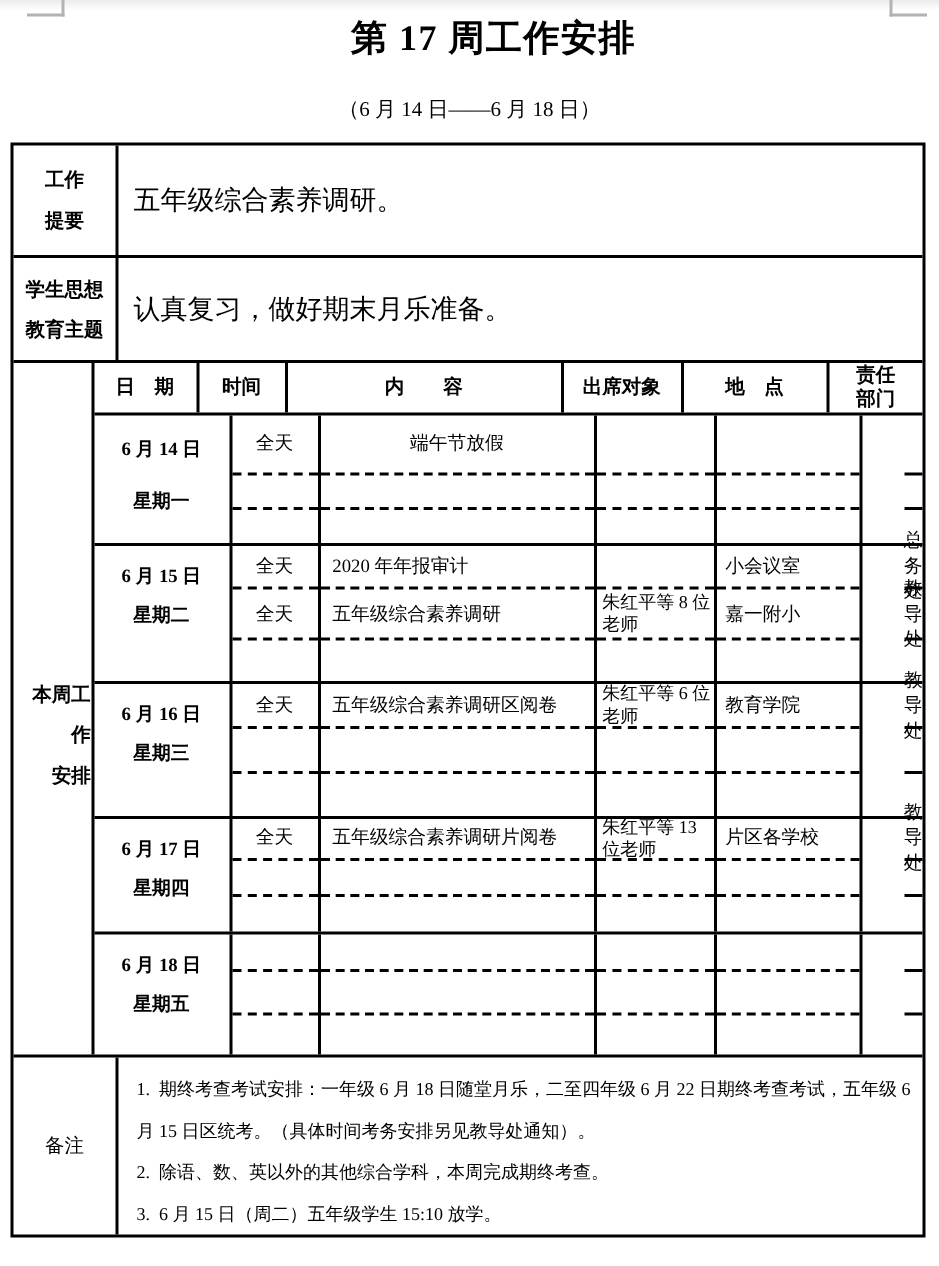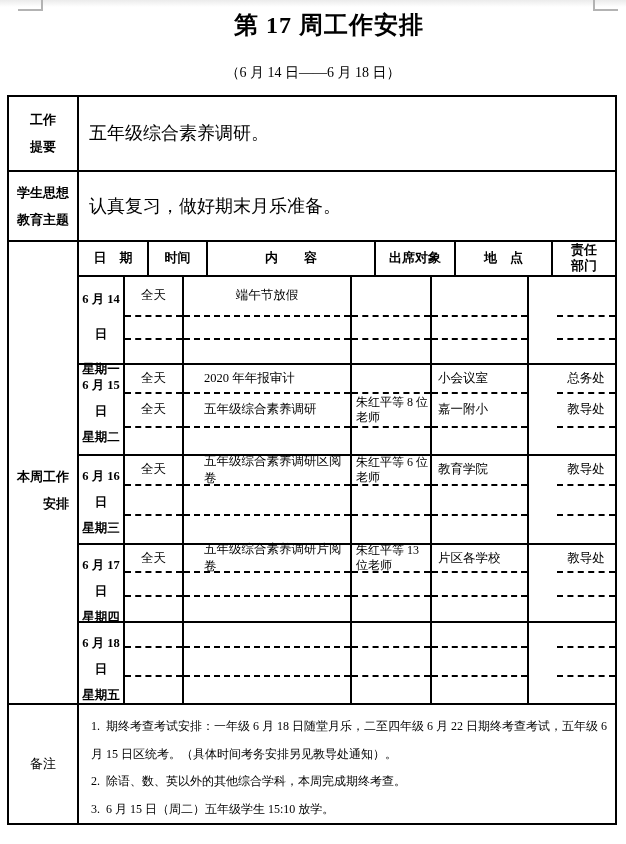--- a/index.html
+++ b/index.html
@@ -35,37 +35,37 @@
   .lbl.plain { font-weight:normal; line-height:20px; }
   .sec-off { position:relative; top:17px;text-align:right; }
   .ccell { flex:1; display:flex; align-items:center; padding-left:10px;
     font-size:18px; white-space:pre-line; }
 
   .sbody { flex:1; display:flex; flex-direction:column; }
   .hrow { height:35px; display:flex; border-bottom:2px solid #000; }
   .hc { display:flex; align-items:center; justify-content:center; text-align:center;
     border-right:2px solid #000; font-weight:bold; font-size:13px; line-height:16px;
     white-space:pre-line; }
-  .w-date { width:70px; } .w-time { width:59px; } .w-content { width:168px; }
+  .w-date { width:70px; } .w-time { width:59px; } .w-content { width:184px; }
   .w-att { width:80px; } .w-place { width:97px; }
   .w-duty { flex:1; border-right:none; }
 
   .day { display:flex; border-bottom:2px solid #000; }
   .day.last { border-bottom:none; }
-  .date { width:46px; border-right:2px solid #000; text-align:center;
+  .date { width:92px; border-right:2px solid #000; text-align:center;
     font-weight:bold; font-size:12.5px; line-height:26px; padding-top:7px;
     white-space:pre-line; }
   .date.mon { line-height:35px; padding-top:5px; }
   .col { display:flex; flex-direction:column; border-right:2px solid #000; }
   .col.w-duty { border-right:none;margin-left:28px; }
   .sub { border-bottom:2px dashed #000; display:flex; align-items:center;
     font-size:12.5px; white-space:pre-line; }
   .sub.slast { border-bottom:none; flex:1; }
   .t-col .sub { justify-content:center; }
-  .c-col .sub { padding-left:20px; }
+  .c-col .sub { padding-left:8px; }
   .c-col .sub.c-center { justify-content:center; padding-left:0; }
   .a-col .sub { padding-left:4px; font-size:12px; line-height:15px; }
   .p-col .sub { padding-left:6px; }
   .d-col .sub { justify-content:center; }
 
   .notes-content { flex:1; padding:8px 4px 0 12px; font-size:12px; overflow:hidden; }
   .note-line { line-height:27.5px; white-space:pre; }
 </style>
 </head>
 <body>

